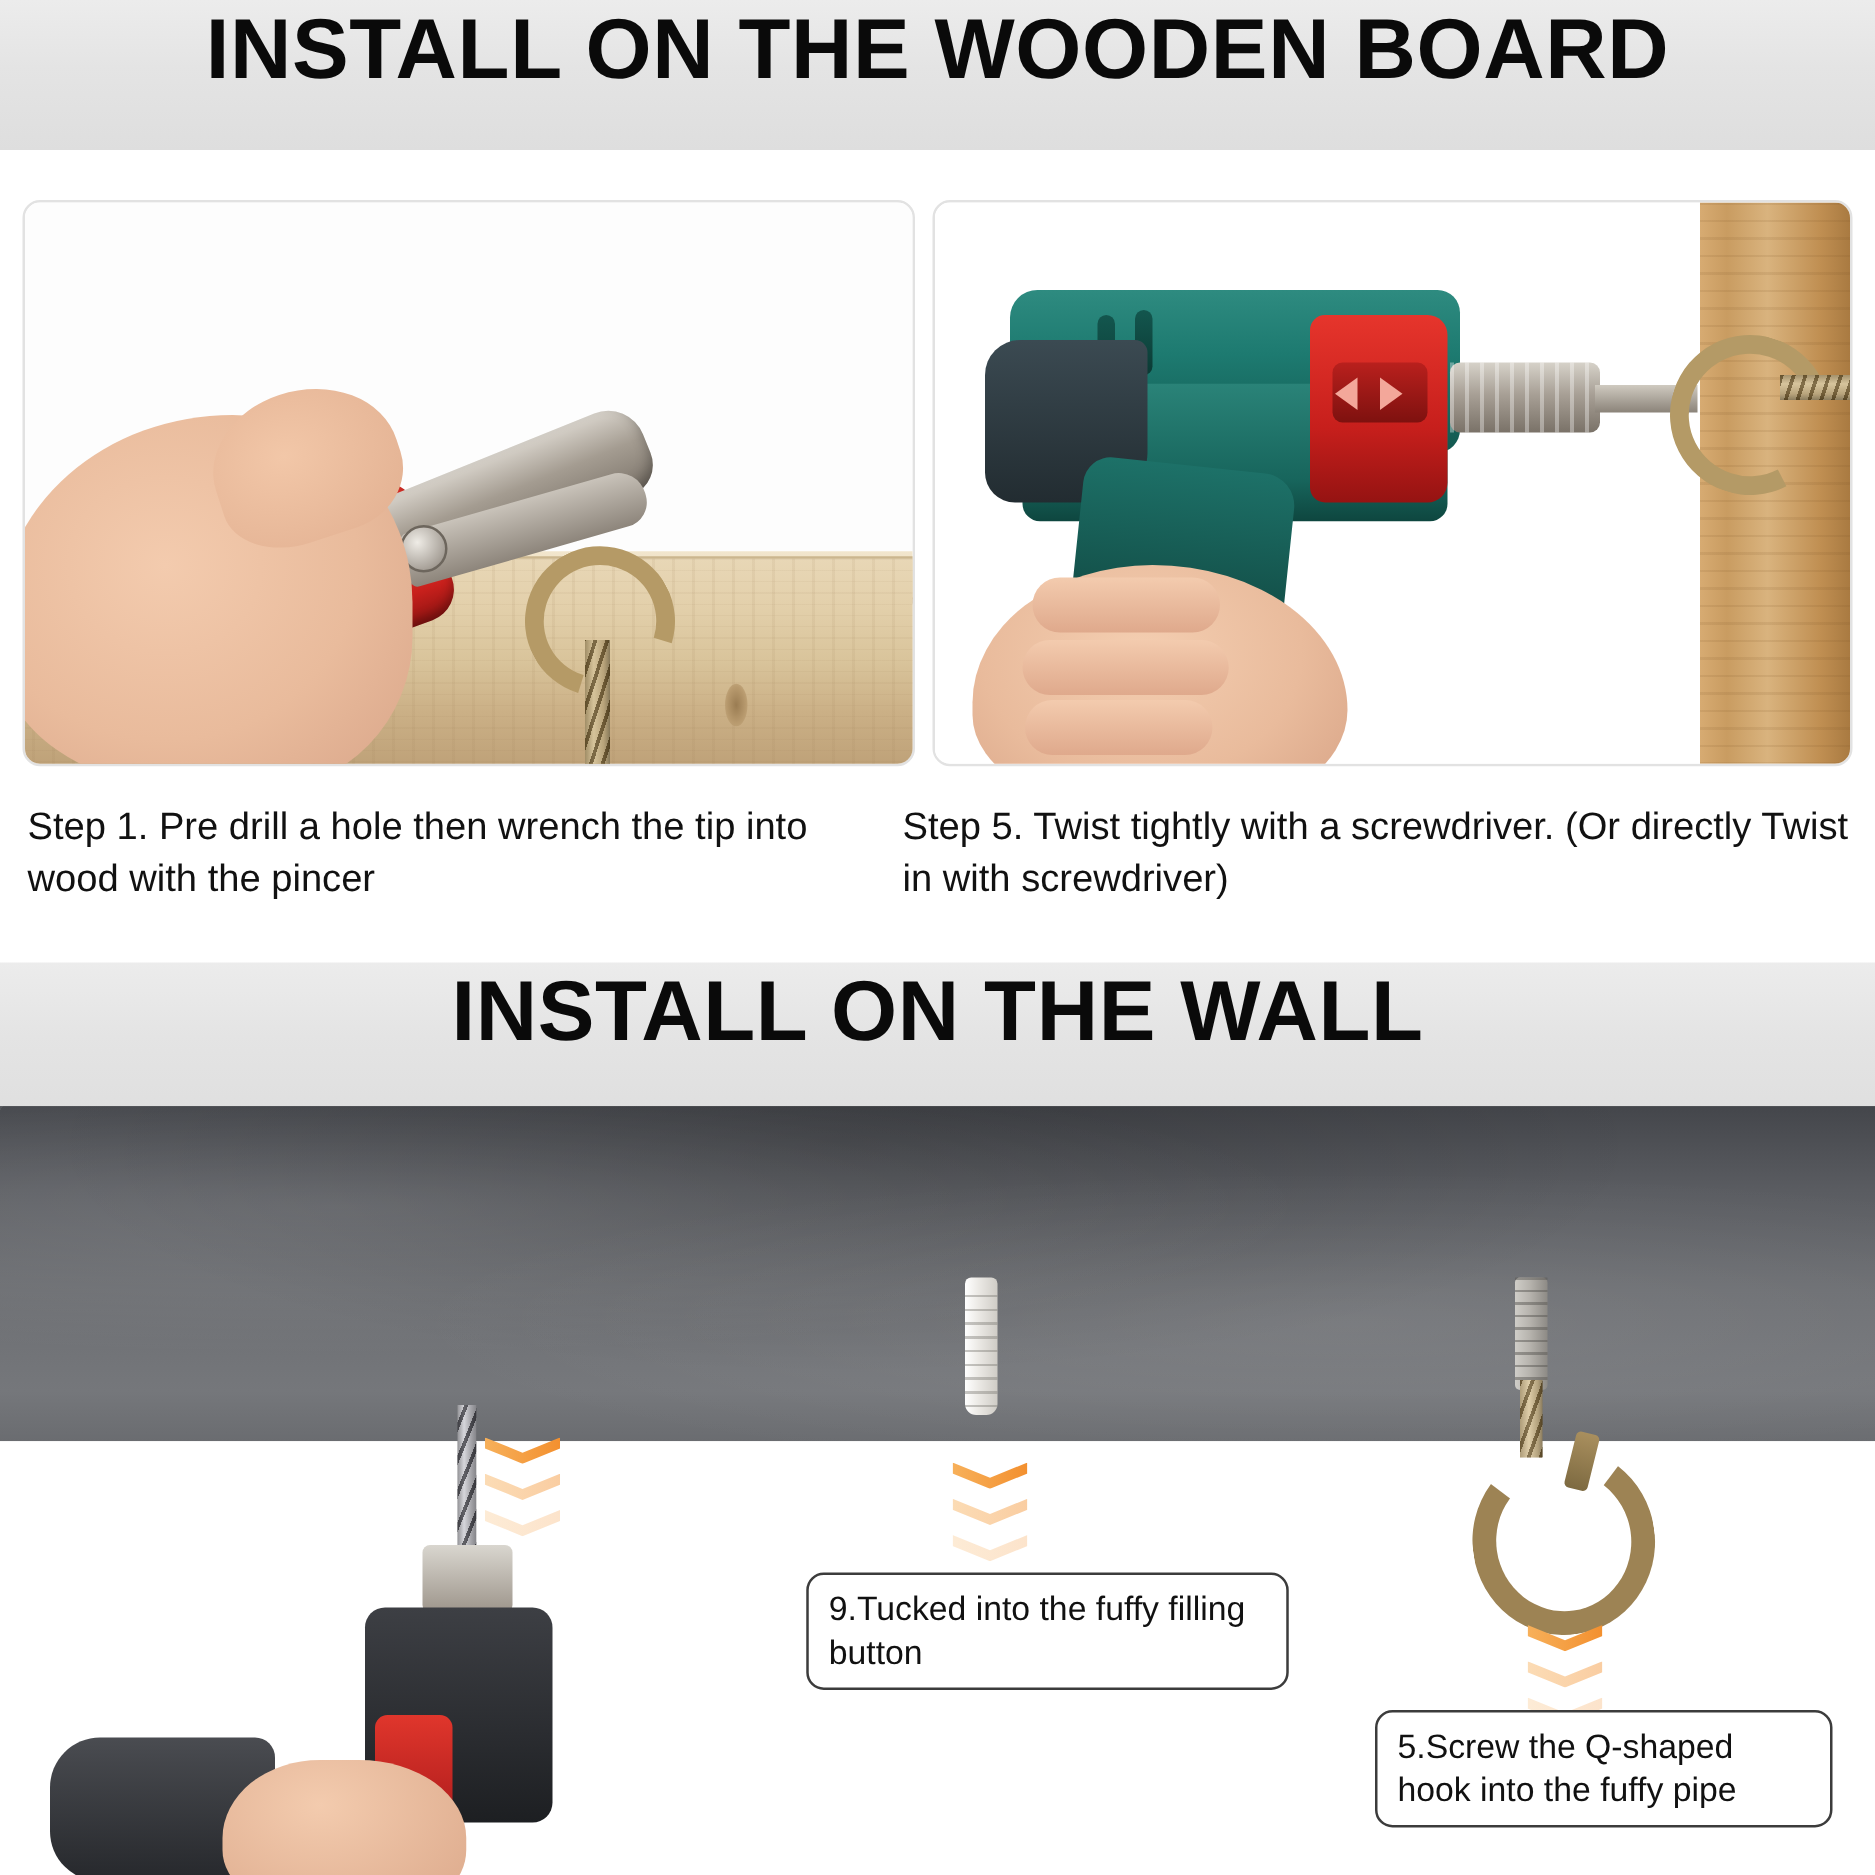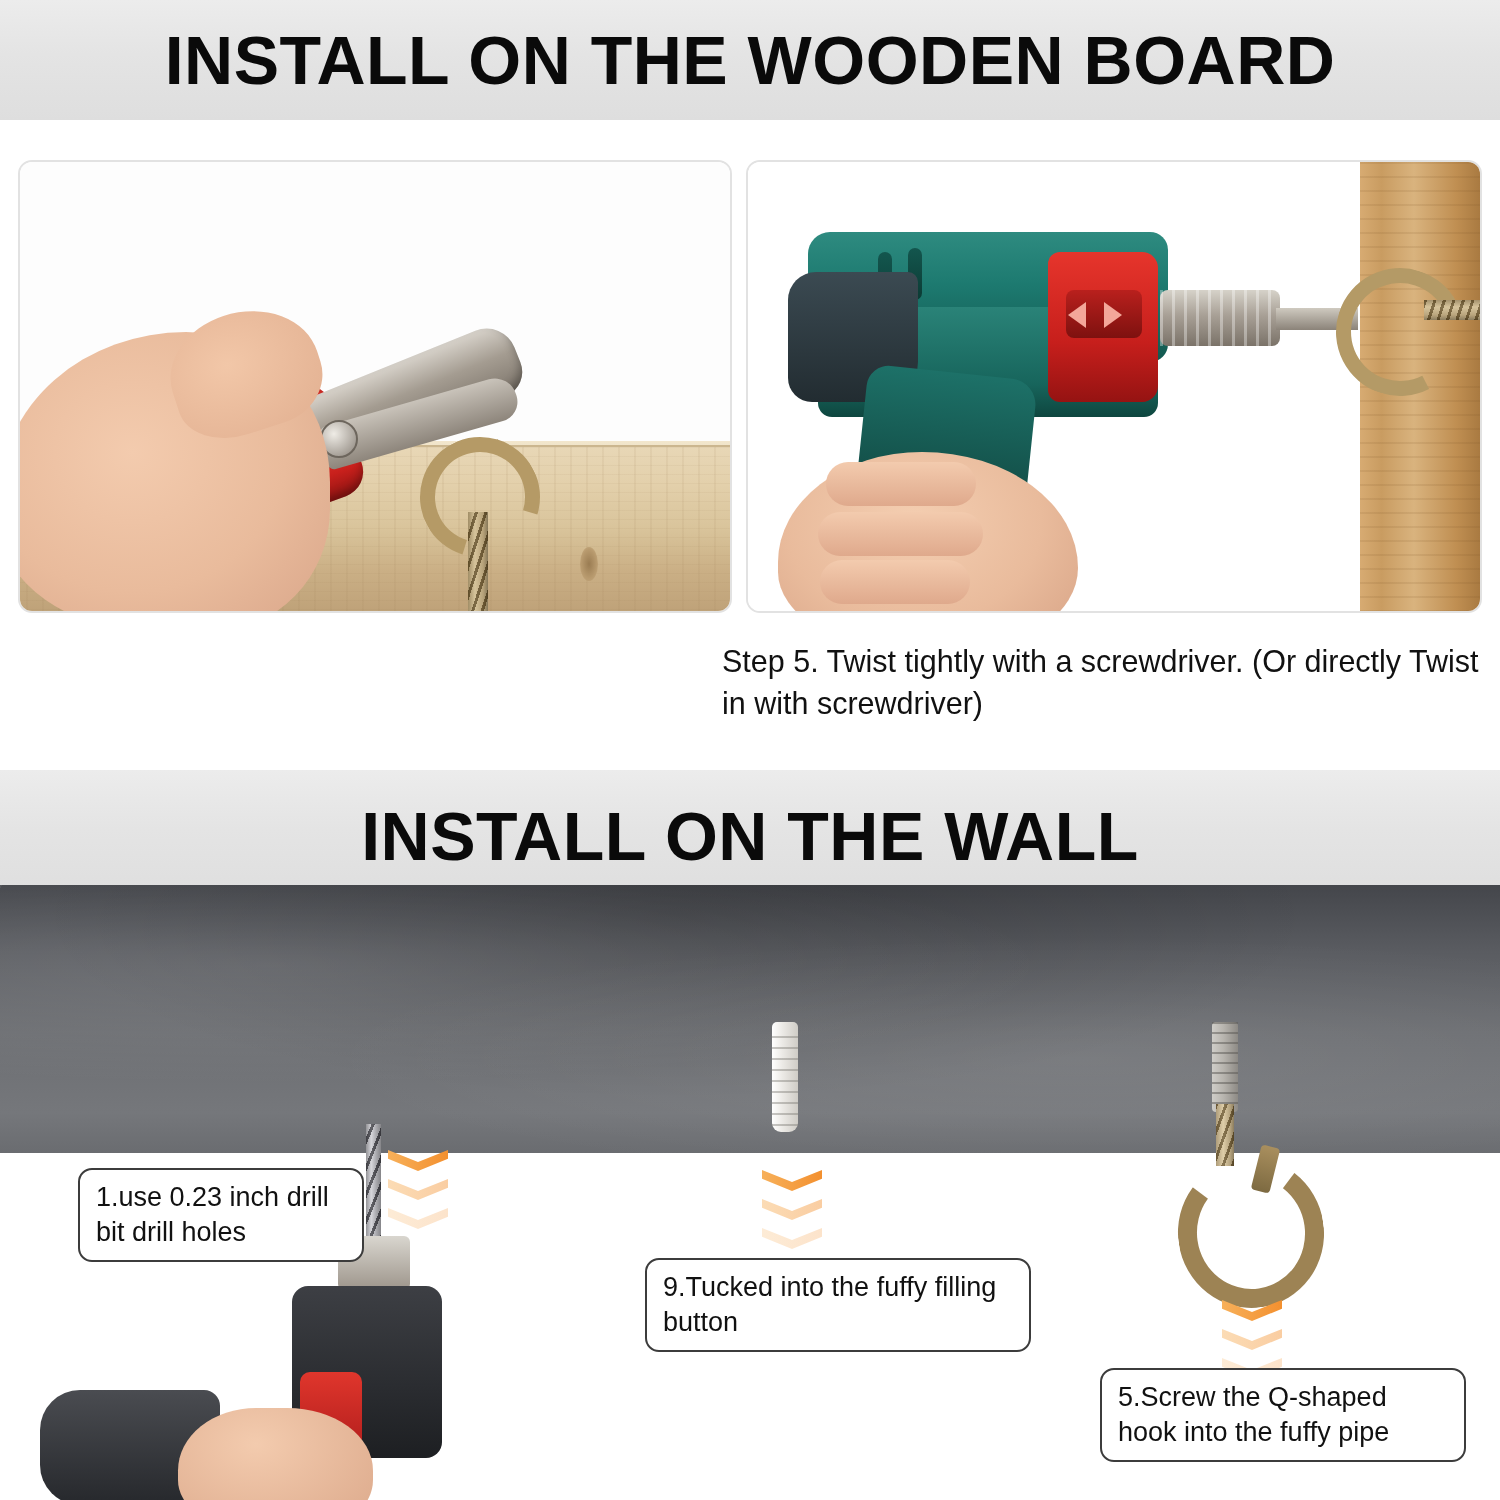--- a/index.html
+++ b/index.html
@@ -9,21 +9,21 @@
     background:#ffffff;
     overflow:hidden;
     position:relative;
   }
   .page{position:relative;width:1500px;height:1500px;}
 
   
   .band{
     position:absolute;left:0;width:1500px;
     background:linear-gradient(to bottom,#ececec 0%,#e4e4e4 45%,#dedede 100%);
-    display:flex;align-items:center;justify-content:center;
+    display:flex;align-items:flex-start;justify-content:center;
   }
   .band-title{
     font-weight:bold;color:#0a0a0a;
     letter-spacing:0.5px;white-space:nowrap;
   }
   #band-wood{top:0;height:120px;}
   #band-wood .band-title{font-size:68px;}
   #band-wall{top:770px;height:132px;}
   #band-wall .band-title{font-size:68px;}
 
@@ -373,20 +373,21 @@
       <div class="finger2" style="left:70px;top:350px;width:165px;"></div>
       <div class="finger2" style="left:72px;top:398px;width:150px;"></div>
 
       <div class="chuck"></div>
       <div class="bit-shaft"></div>
       <div class="hook2"></div>
       <div class="hook2-shaft"></div>
     </div>
   </div>
 
+  <div class="caption" id="caption-1">Step 1. Pre drill a hole then wrench the tip into wood with the pincer</div>
   <div class="caption" id="caption-2">Step 5. Twist tightly with a screwdriver. (Or directly Twist in with screwdriver)</div>
 
   <div class="band" id="band-wall">
     <div class="band-title">INSTALL ON THE WALL</div>
   </div>
 
   <div class="wall">
     <div class="wall-top"></div>
     <div class="wall-bottom"></div>
   </div>
@@ -414,17 +415,16 @@
     <div class="chev"></div>
     <div class="chev faint"></div>
     <div class="chev faintest"></div>
   </div>
   <div class="chevstack" id="chev-3">
     <div class="chev"></div>
     <div class="chev faint"></div>
     <div class="chev faintest"></div>
   </div>
 
-  <div class="callout" id="callout-1">1.use 0.23 inch drill bit drill holes</div>
   <div class="callout" id="callout-2">9.Tucked into the fuffy filling button</div>
   <div class="callout" id="callout-3">5.Screw the Q-shaped hook into the fuffy pipe</div>
 
 </div>
 
 </body></html>

